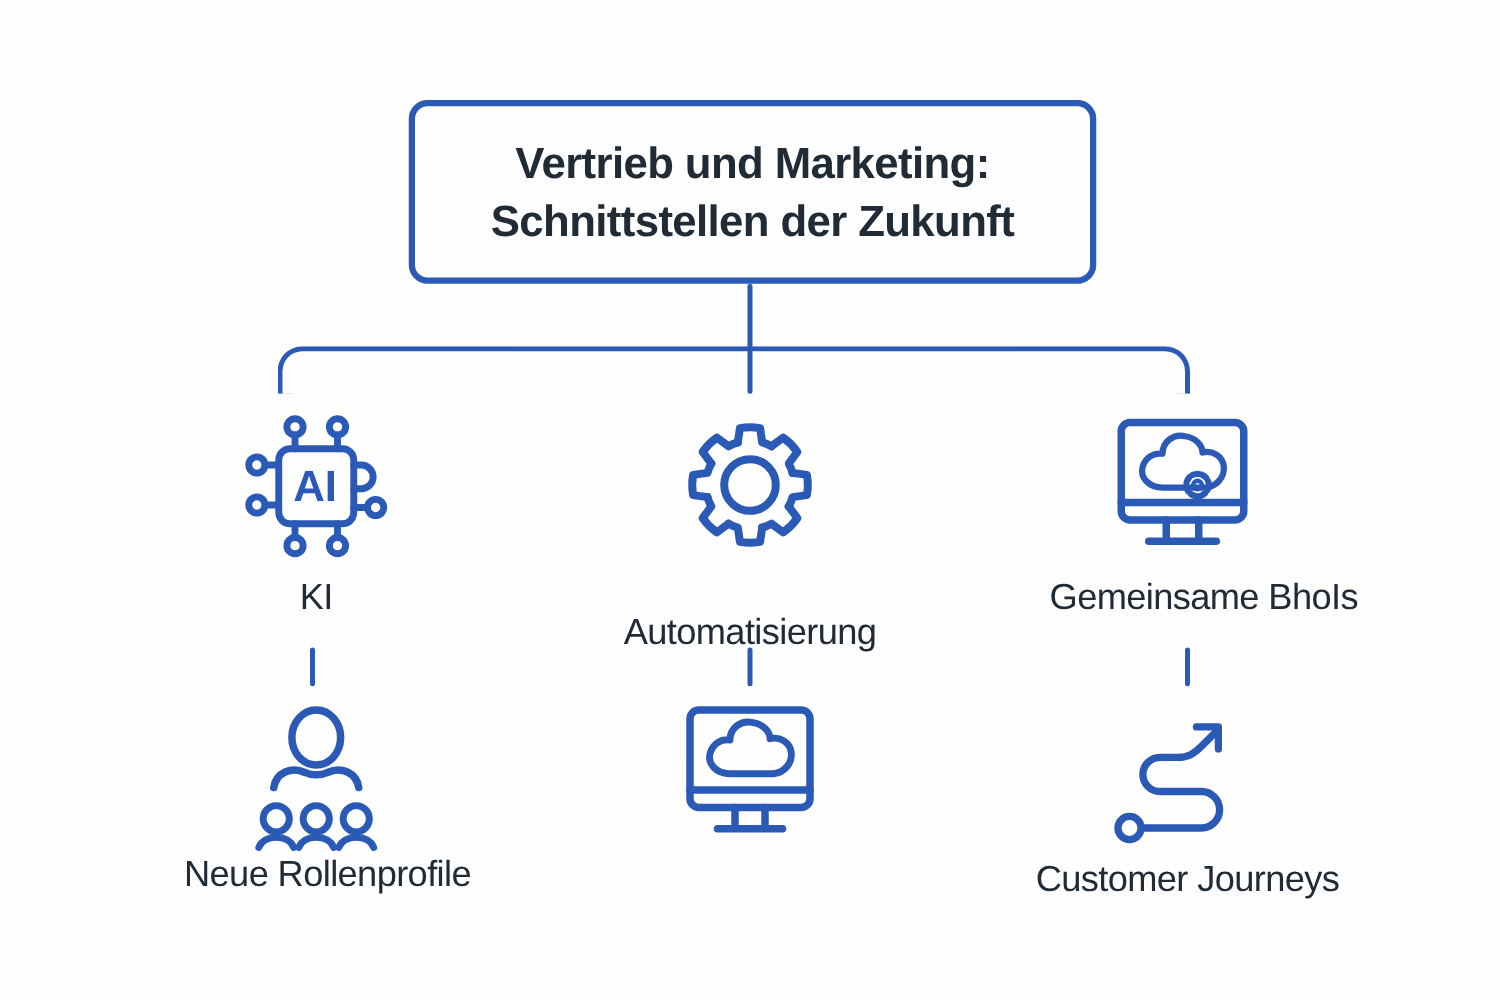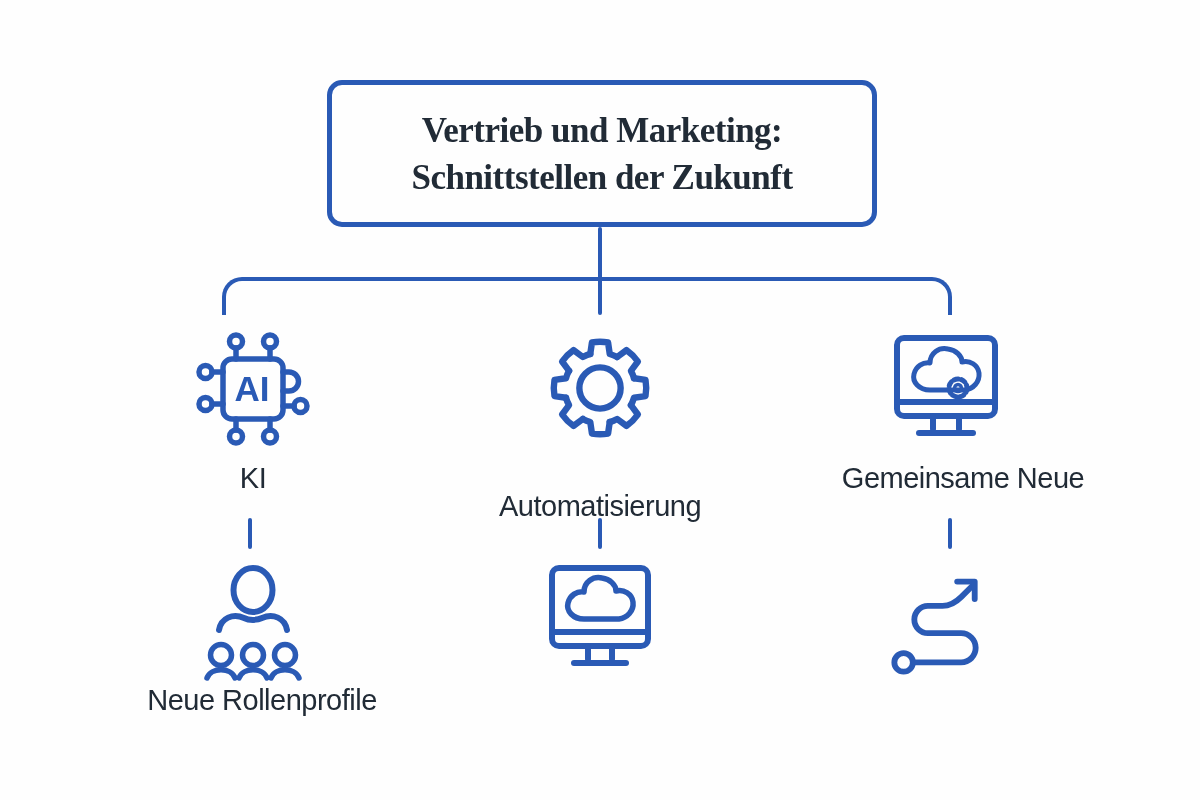--- a/index.html
+++ b/index.html
@@ -16,21 +16,21 @@
   
   .title-box {
     left: 327px; top: 80px; width: 550px; height: 147px;
     border: 5px solid #2a5ab5; border-radius: 15px;
     background: #fefefe;
     display: flex; flex-direction: column; justify-content: center; align-items: center;
     text-align: center;
   }
   .title-box .line {
     font-size: 35px; font-weight: 700; color: #212b36;
-    line-height: 47px; letter-spacing: -0.5px; white-space: nowrap; font-family: Liberation Serif, serif;
+    line-height: 47px; letter-spacing: -0.5px; white-space: nowrap;
   }
 
   
   .vline { width: 4px; background: #2a5ab5; border-radius: 2px; }
   .bracket {
     left: 222px; top: 277px; width: 730px; height: 38px;
     border-top: 4px solid #2a5ab5;
     border-left: 4px solid #2a5ab5;
     border-right: 4px solid #2a5ab5;
     border-radius: 20px 20px 0 0;
@@ -135,21 +135,22 @@
     <path d="M16 70 H114"></path>
     <path d="M52 84 V97"></path>
       <path d="M78 84 V97"></path>
     <path d="M38 101 H92"></path>
     <g stroke-width="5" transform="translate(5,1)">
       <path d="M44 57 C33 57, 26 49, 28 41 C30 33, 37 29, 44 30 C44 20, 53 14, 62 16 C70 17, 76 23, 76 29 C84 27, 92 32, 93 40 C94 49, 87 56, 79 57 Z"></path>
     </g>
     <circle cx="77" cy="56" r="9" stroke-width="5" stroke-dasharray="4.4 3.2"></circle>
     <circle cx="77" cy="56" r="3.4" stroke-width="3.5"></circle>
   </svg>
-  <div class="abs node-label" style="left:813px; top:462px; width:300px;">Gemeinsame Neue</div>
+  <div class="abs node-label" style="left:813px; top:462px; width:300px;">Gemeinsame BhoIs</div>
   <div class="abs vline" style="left:948px; top:518px; height:31px;"></div>
   <svg class="abs icon" style="left:889px; top:562px;" width="112" height="119" viewBox="0 0 115 122" stroke-width="6">
     <circle cx="15" cy="103" r="9.5"></circle>
     <path d="M26 103 H74 A15 15 0 0 0 89 88 A15 15 0 0 0 74 73 H40 A14 14 0 0 1 26 59 A14 14 0 0 1 40 45 H55 C63 45, 68 42, 74 36 L86 24"></path>
     <path d="M70 20 H88 V38"></path>
   </svg>
+  <div class="abs node-label" style="left:800px; top:688px; width:300px;">Customer Journeys</div>
 
 </div>
 
 </body></html>

